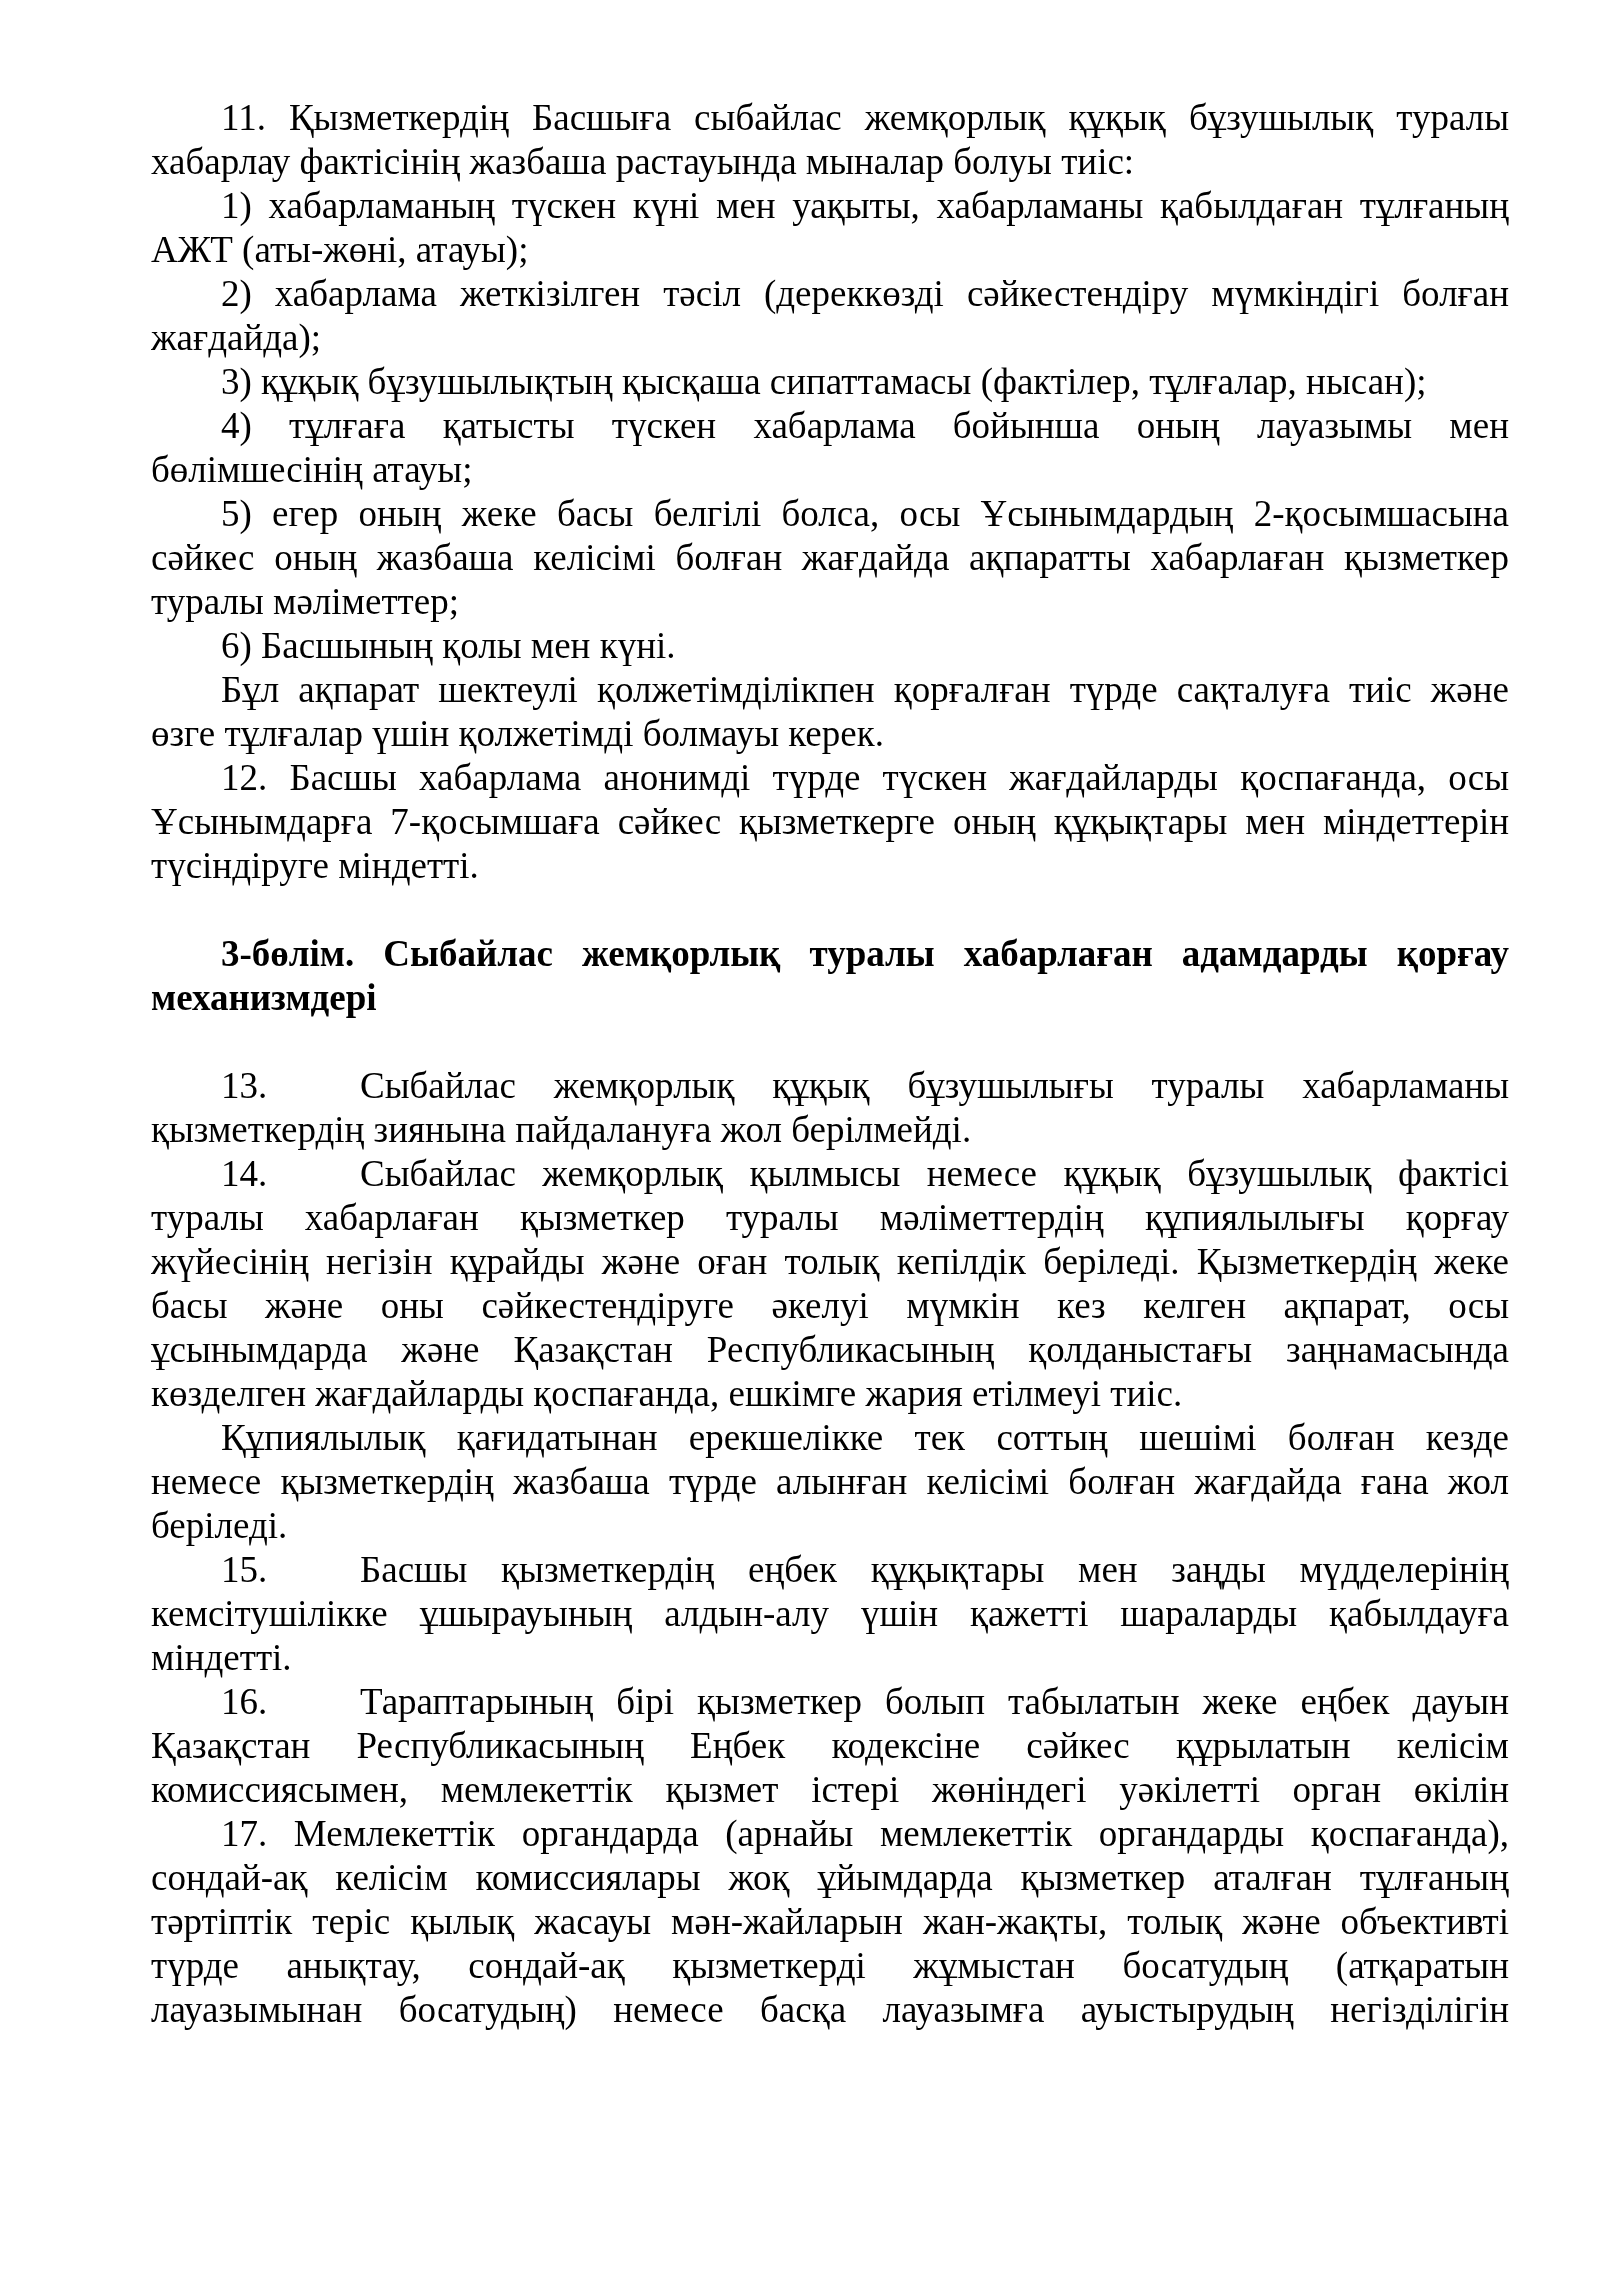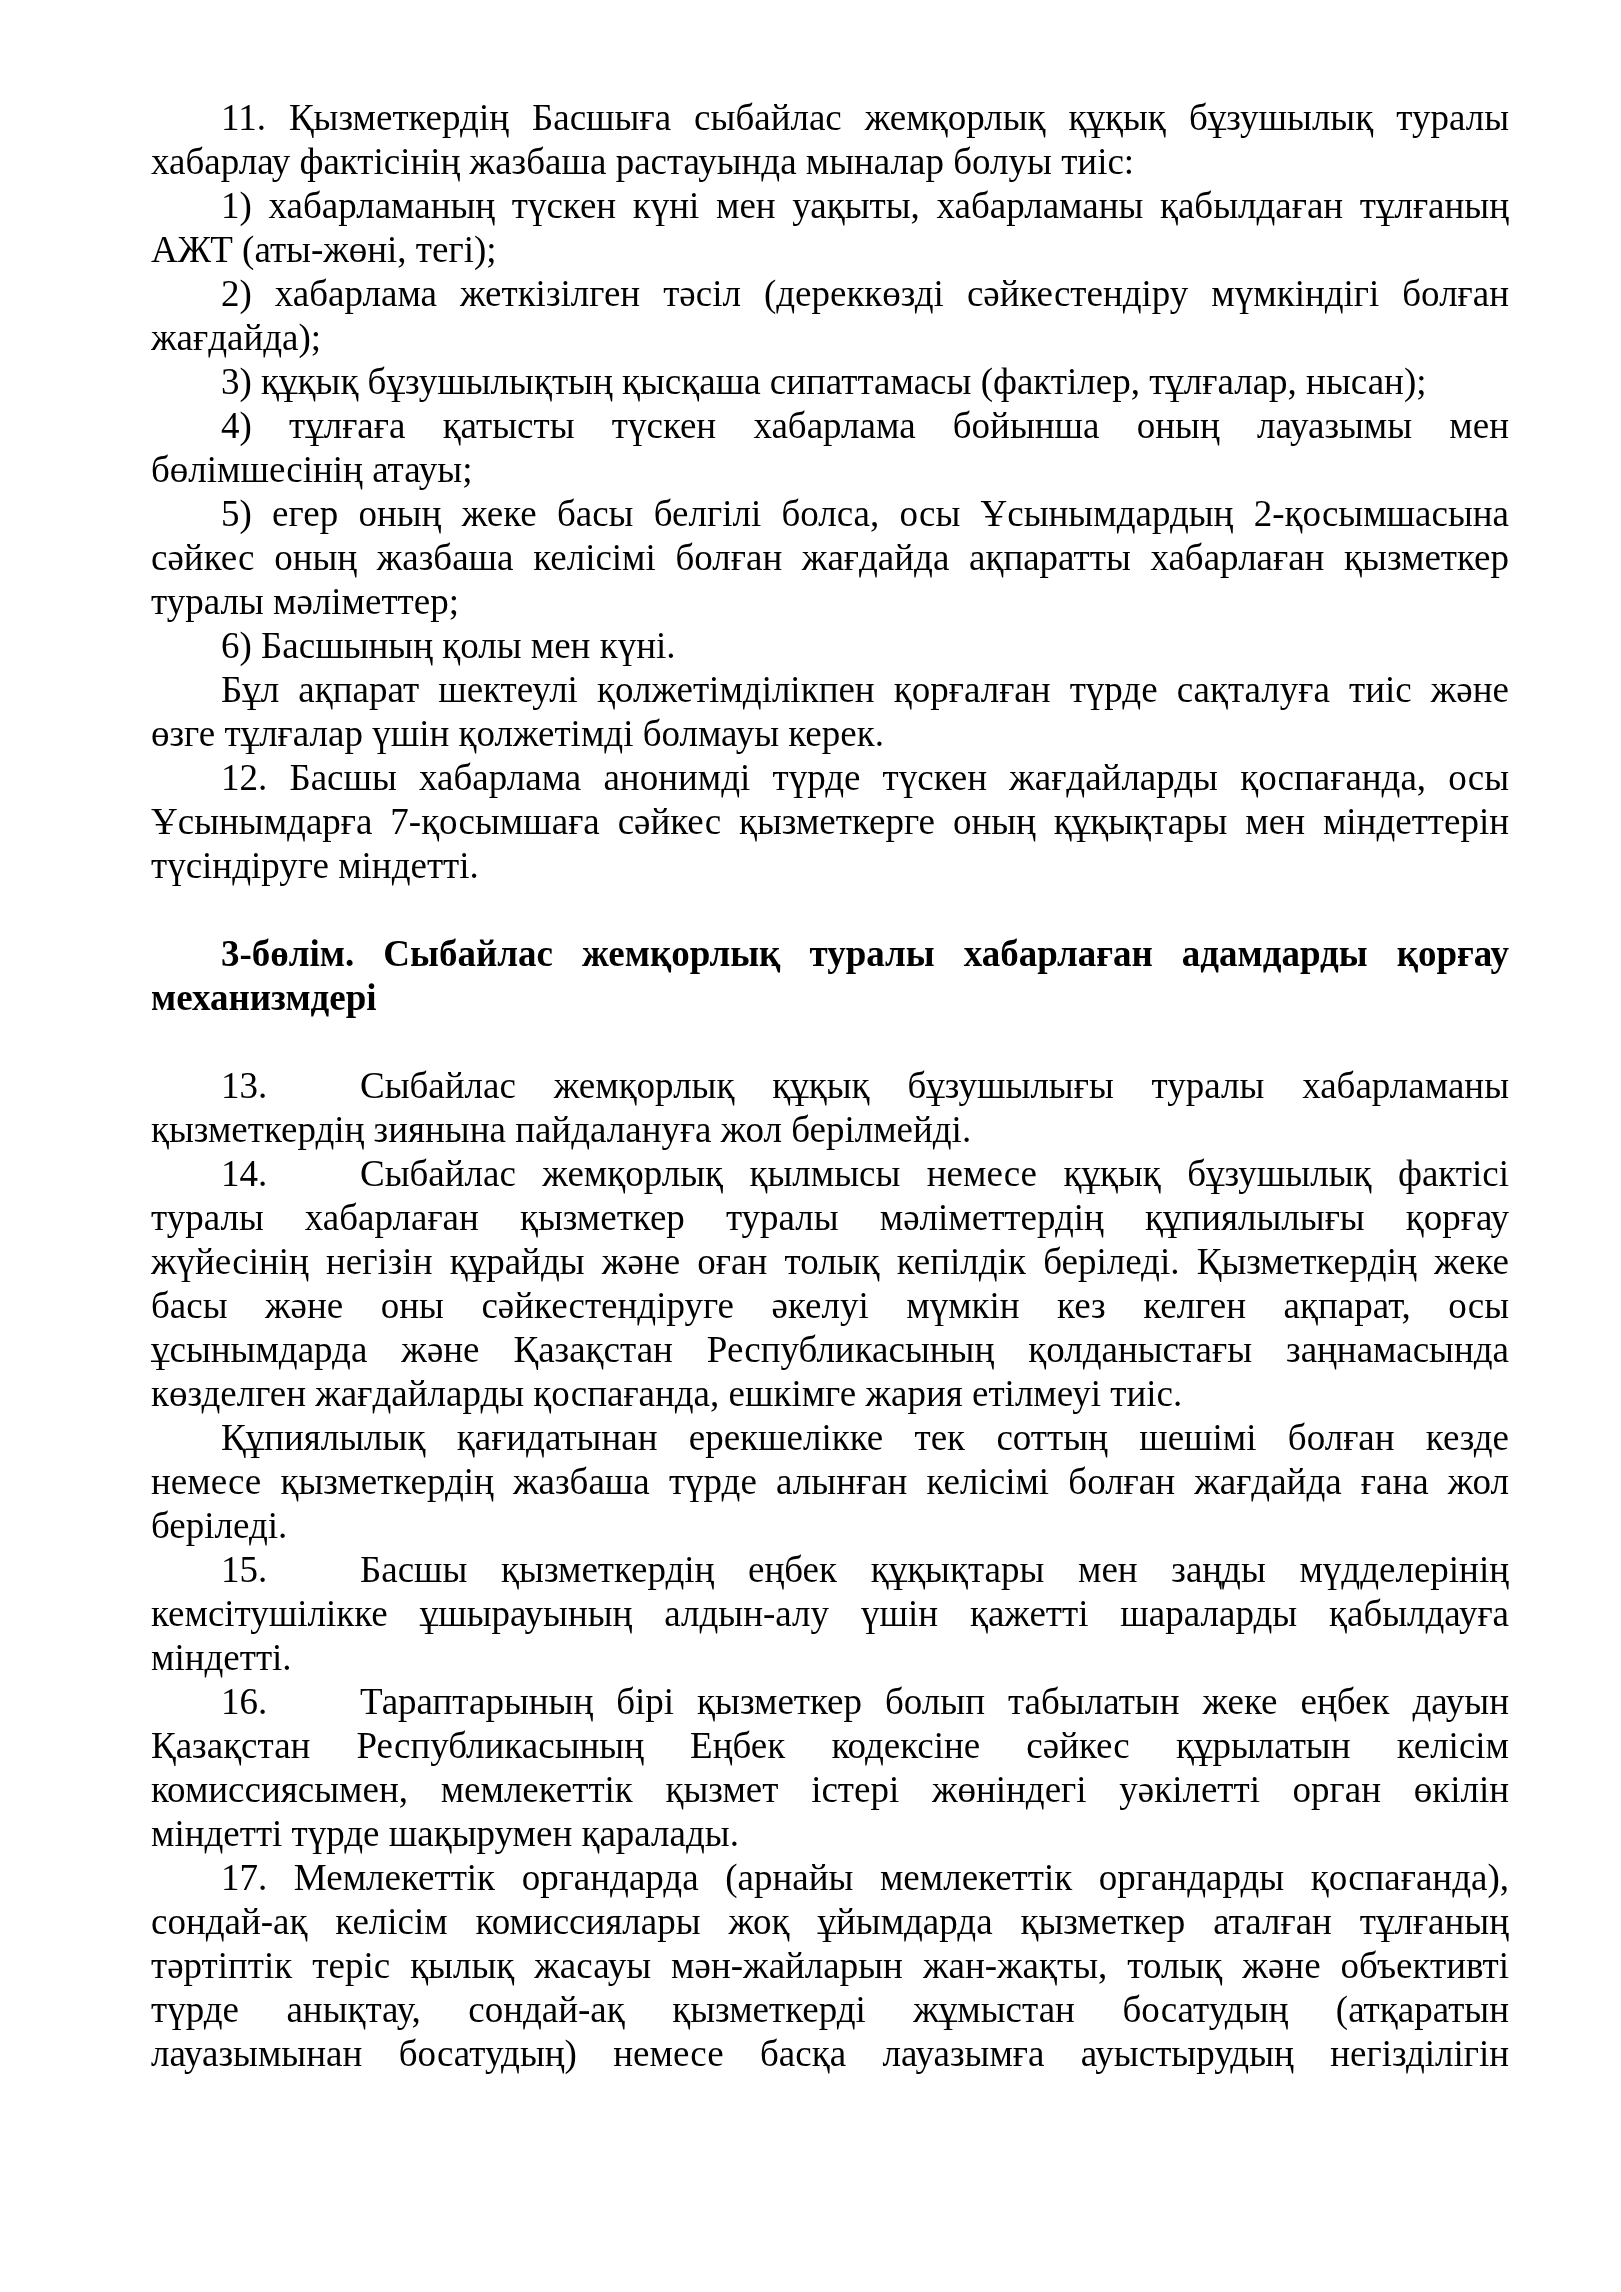--- a/index.html
+++ b/index.html
@@ -42,21 +42,21 @@
   }
 </style>
 </head>
 <body>
 
 <div class="page">
   <div>
       <div class="line ind stretch">11. Қызметкердің Басшыға сыбайлас жемқорлық құқық бұзушылық туралы</div>
       <div class="line">хабарлау фактісінің жазбаша растауында мыналар болуы тиіс:</div>
       <div class="line ind stretch">1) хабарламаның түскен күні мен уақыты, хабарламаны қабылдаған тұлғаның</div>
-      <div class="line">АЖТ (аты-жөні, тегі);</div>
+      <div class="line">АЖТ (аты-жөні, атауы);</div>
       <div class="line ind stretch">2) хабарлама жеткізілген тәсіл (дереккөзді сәйкестендіру мүмкіндігі болған</div>
       <div class="line">жағдайда);</div>
       <div class="line ind">3) құқық бұзушылықтың қысқаша сипаттамасы (фактілер, тұлғалар, нысан);</div>
       <div class="line ind stretch">4) тұлғаға қатысты түскен хабарлама бойынша оның лауазымы мен</div>
       <div class="line">бөлімшесінің атауы;</div>
       <div class="line ind stretch">5) егер оның жеке басы белгілі болса, осы Ұсынымдардың 2-қосымшасына</div>
       <div class="line stretch">сәйкес оның жазбаша келісімі болған жағдайда ақпаратты хабарлаған қызметкер</div>
       <div class="line">туралы мәліметтер;</div>
       <div class="line ind">6) Басшының қолы мен күні.</div>
       <div class="line ind stretch">Бұл ақпарат шектеулі қолжетімділікпен қорғалған түрде сақталуға тиіс және</div>
@@ -78,21 +78,20 @@
       <div class="line">көзделген жағдайларды қоспағанда, ешкімге жария етілмеуі тиіс.</div>
       <div class="line ind stretch">Құпиялылық қағидатынан ерекшелікке тек соттың шешімі болған кезде</div>
       <div class="line stretch">немесе қызметкердің жазбаша түрде алынған келісімі болған жағдайда ғана жол</div>
       <div class="line">беріледі.</div>
       <div class="line ind stretch"><span class="num">15.</span>Басшы қызметкердің еңбек құқықтары мен заңды мүдделерінің</div>
       <div class="line stretch">кемсітушілікке ұшырауының алдын-алу үшін қажетті шараларды қабылдауға</div>
       <div class="line">міндетті.</div>
       <div class="line ind stretch"><span class="num">16.</span>Тараптарының бірі қызметкер болып табылатын жеке еңбек дауын</div>
       <div class="line stretch">Қазақстан Республикасының Еңбек кодексіне сәйкес құрылатын келісім</div>
       <div class="line stretch">комиссиясымен, мемлекеттік қызмет істері жөніндегі уәкілетті орган өкілін</div>
-      <div class="line">міндетті түрде шақырумен қаралады.</div>
       <div class="line ind stretch">17. Мемлекеттік органдарда (арнайы мемлекеттік органдарды қоспағанда),</div>
       <div class="line stretch">сондай-ақ келісім комиссиялары жоқ ұйымдарда қызметкер аталған тұлғаның</div>
       <div class="line stretch">тәртіптік теріс қылық жасауы мән-жайларын жан-жақты, толық және объективті</div>
       <div class="line stretch">түрде анықтау, сондай-ақ қызметкерді жұмыстан босатудың (атқаратын</div>
       <div class="line stretch">лауазымынан босатудың) немесе басқа лауазымға ауыстырудың негізділігін</div>
     </div>
 </div>
 
 
 </body></html>

